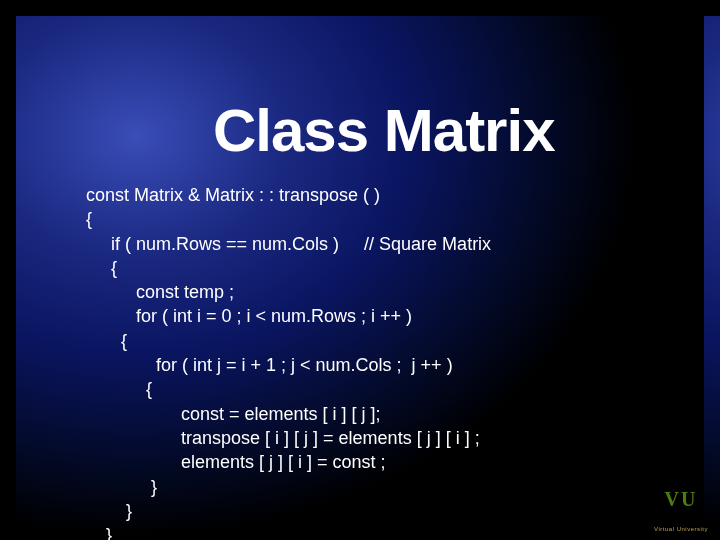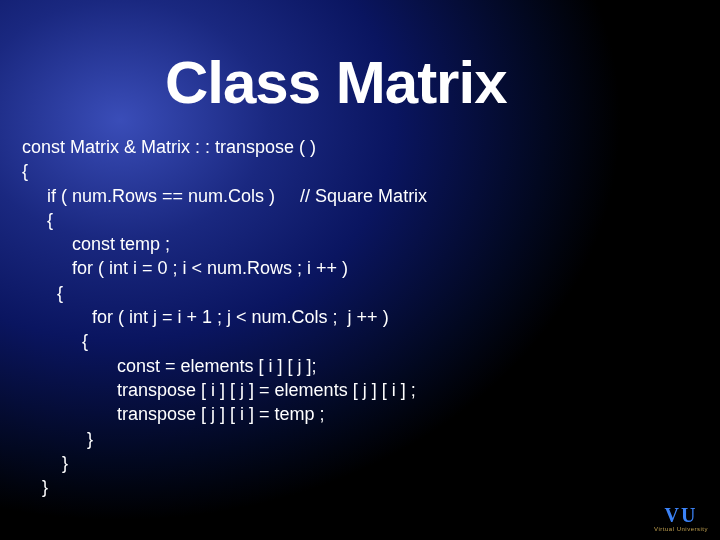--- a/index.html
+++ b/index.html
@@ -1,15 +1,15 @@
 <!DOCTYPE html>
 <html><head>
 <meta charset="utf-8">
 <style>
-  * { margin: 0; padding: 0; box-sizing: border-box; }
+  * { margin: 16px; padding: 0; box-sizing: border-box; }
   body {
     width: 720px;
     height: 540px;
     background: radial-gradient(ellipse 500px 400px at 120px 120px, #3a4db8 0%, #1a2880 30%, #0a1560 55%, #020820 85%, #000000 100%);
     font-family: Verdana, Geneva, sans-serif;
     color: #ffffff;
     position: relative;
     overflow: hidden;
   }
   .title {
@@ -35,21 +35,21 @@
     bottom: 8px;
     right: 12px;
     display: flex;
     flex-direction: column;
     align-items: center;
   }
   .logo-vu {
     font-family: Georgia, serif;
     font-size: 20px;
     font-weight: bold;
-    color: #3b82f6;
+    color: #4d7c0f;
     letter-spacing: 2px;
     line-height: 1;
   }
   .logo-sub {
     font-size: 6px;
     color: #c0a050;
     letter-spacing: 0.5px;
     margin-top: 1px;
   }
 </style>
@@ -62,21 +62,21 @@
 <span>{</span>
 <span>     if ( num.Rows == num.Cols )     // Square Matrix</span>
 <span>     {</span>
 <span>          const temp ;</span>
 <span>          for ( int i = 0 ; i &lt; num.Rows ; i ++ )</span>
 <span>       {</span>
 <span>              for ( int j = i + 1 ; j &lt; num.Cols ;  j ++ )</span>
 <span>            {</span>
 <span>                   const = elements [ i ] [ j ];</span>
 <span>                   transpose [ i ] [ j ] = elements [ j ] [ i ] ;</span>
-<span>                   transpose [ j ] [ i ] = temp ;</span>
+<span>                   elements [ j ] [ i ] = const ;</span>
 <span>             }</span>
 <span>        }</span>
 <span>    }</span></div>
 
 <div class="logo">
   <div class="logo-vu">VU</div>
   <div class="logo-sub">Virtual University</div>
 </div>
 
 </body></html>

